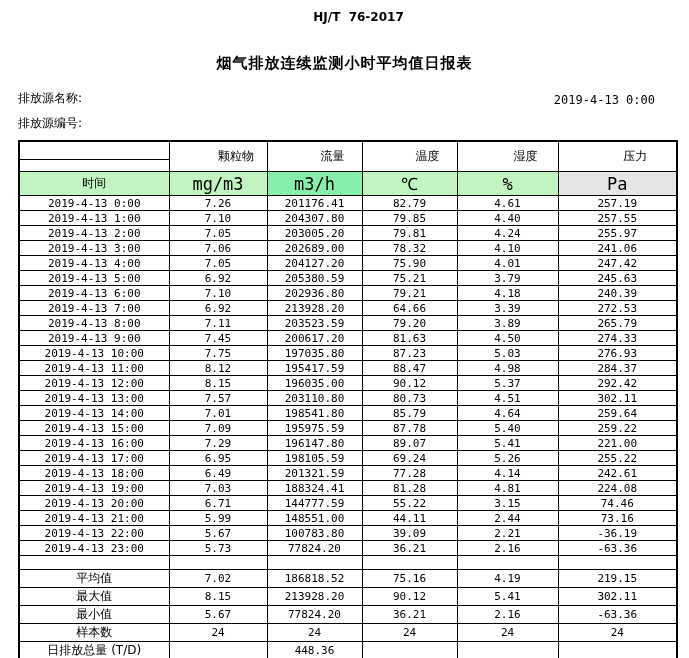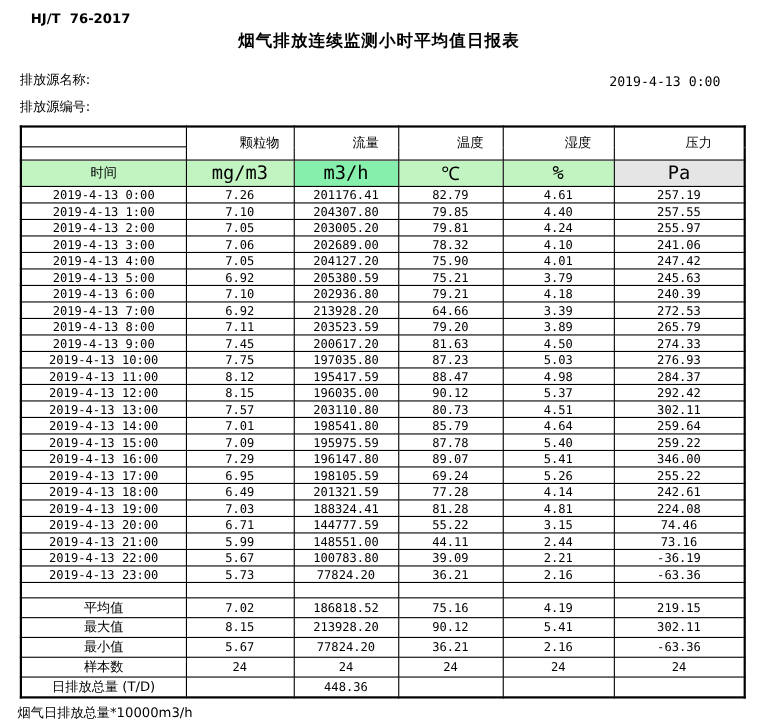--- a/index.html
+++ b/index.html
@@ -9,23 +9,24 @@
     font-family: "DejaVu Sans", "Liberation Sans", sans-serif;
     color: #000;
     overflow: hidden;
   }
   .page { position: relative; width: 689px; height: 658px; }
 
   .standard {
     margin: 10px 0 0 28px;
     font-size: 12px; font-weight: bold;
     white-space: pre;
+    text-align: center;
   }
   .title {
-    margin-top: 4px;
+    margin-top: 30px;
     text-align: center;
     font-size: 15px; font-weight: bold;
     letter-spacing: 1px;
   }
   .meta-row {
     margin: 17px 34px 0 18px;
     display: flex; justify-content: space-between; align-items: flex-end;
   }
   .meta-label { font-size: 12px; font-weight: normal; }
   .meta-date { font-size: 12px; font-family: "DejaVu Sans Mono", monospace; }
@@ -249,21 +250,21 @@
           <td>87.78</td>
           <td>5.40</td>
           <td>259.22</td>
         </tr>
         <tr class="data-row">
           <td>2019-4-13 16:00</td>
           <td>7.29</td>
           <td>196147.80</td>
           <td>89.07</td>
           <td>5.41</td>
-          <td>346.00</td>
+          <td>221.00</td>
         </tr>
         <tr class="data-row">
           <td>2019-4-13 17:00</td>
           <td>6.95</td>
           <td>198105.59</td>
           <td>69.24</td>
           <td>5.26</td>
           <td>255.22</td>
         </tr>
         <tr class="data-row">

